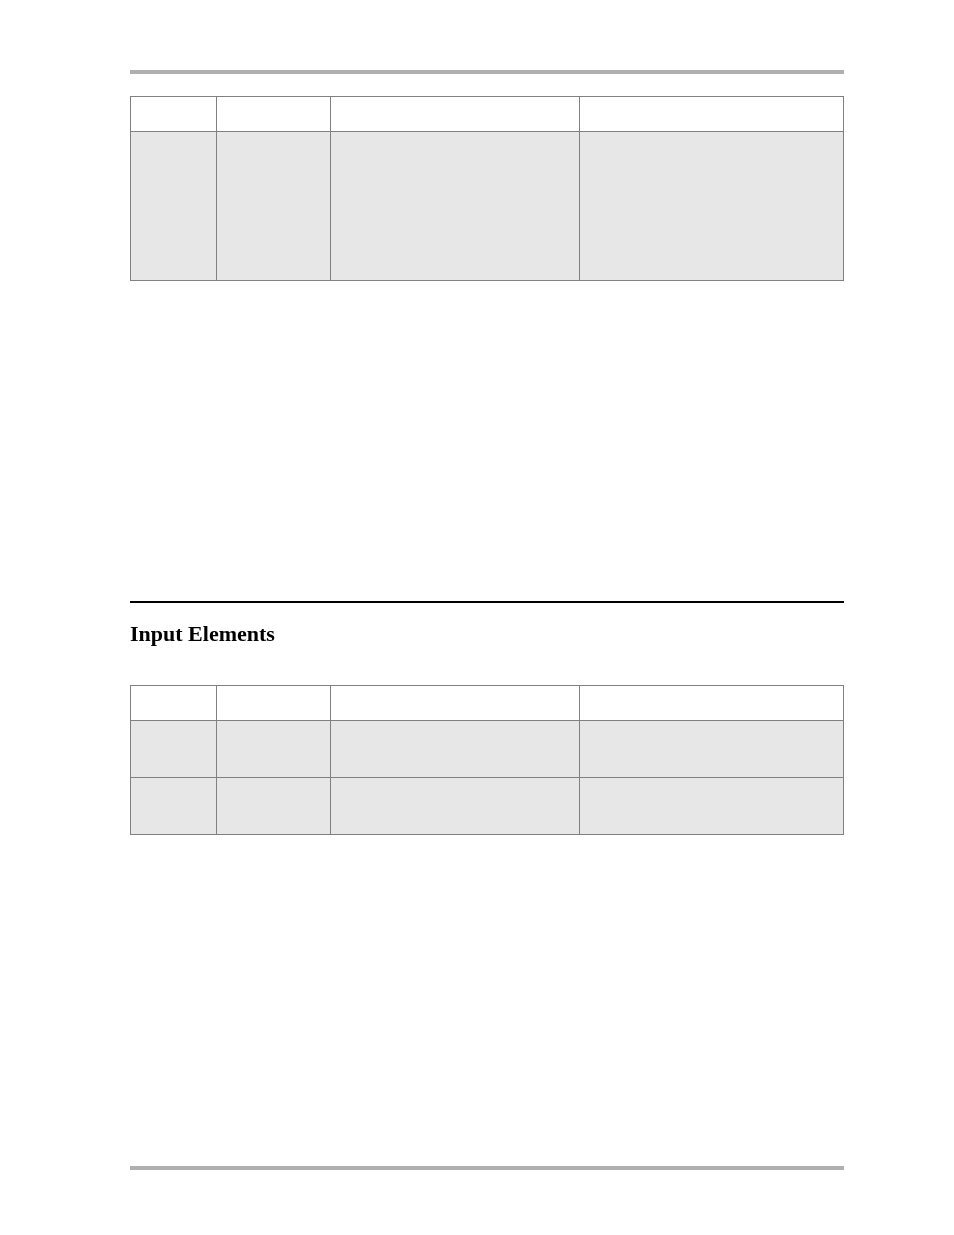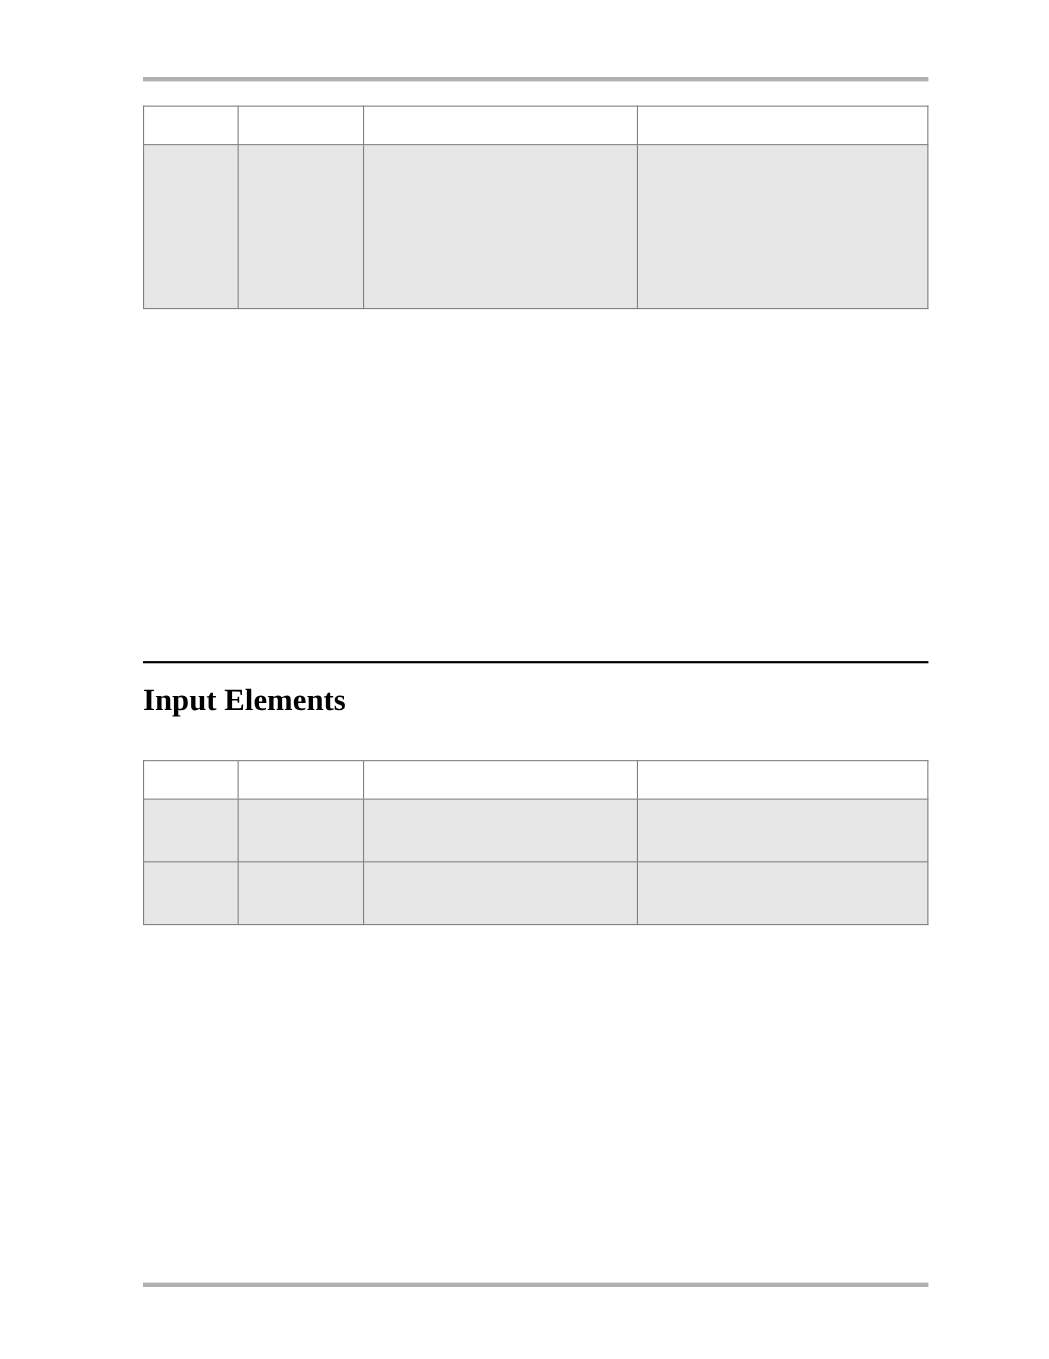--- a/index.html
+++ b/index.html
@@ -32,21 +32,21 @@
     right: 110px;
   }
   .section-rule {
     border: none;
     border-top: 2px solid #000;
     margin: 0 0 18px 0;
   }
   h2.section-title {
     font-family: Georgia, "Times New Roman", serif;
     font-weight: bold;
-    font-size: 28px;
+    font-size: 22px;
     margin: 0 0 38px 0;
   }
   table.data {
     border-collapse: collapse;
     width: 100%;
     margin: 0 0 50px 0;
     table-layout: fixed;
   }
   table.data th, table.data td {
     border: 1px solid #808080;

